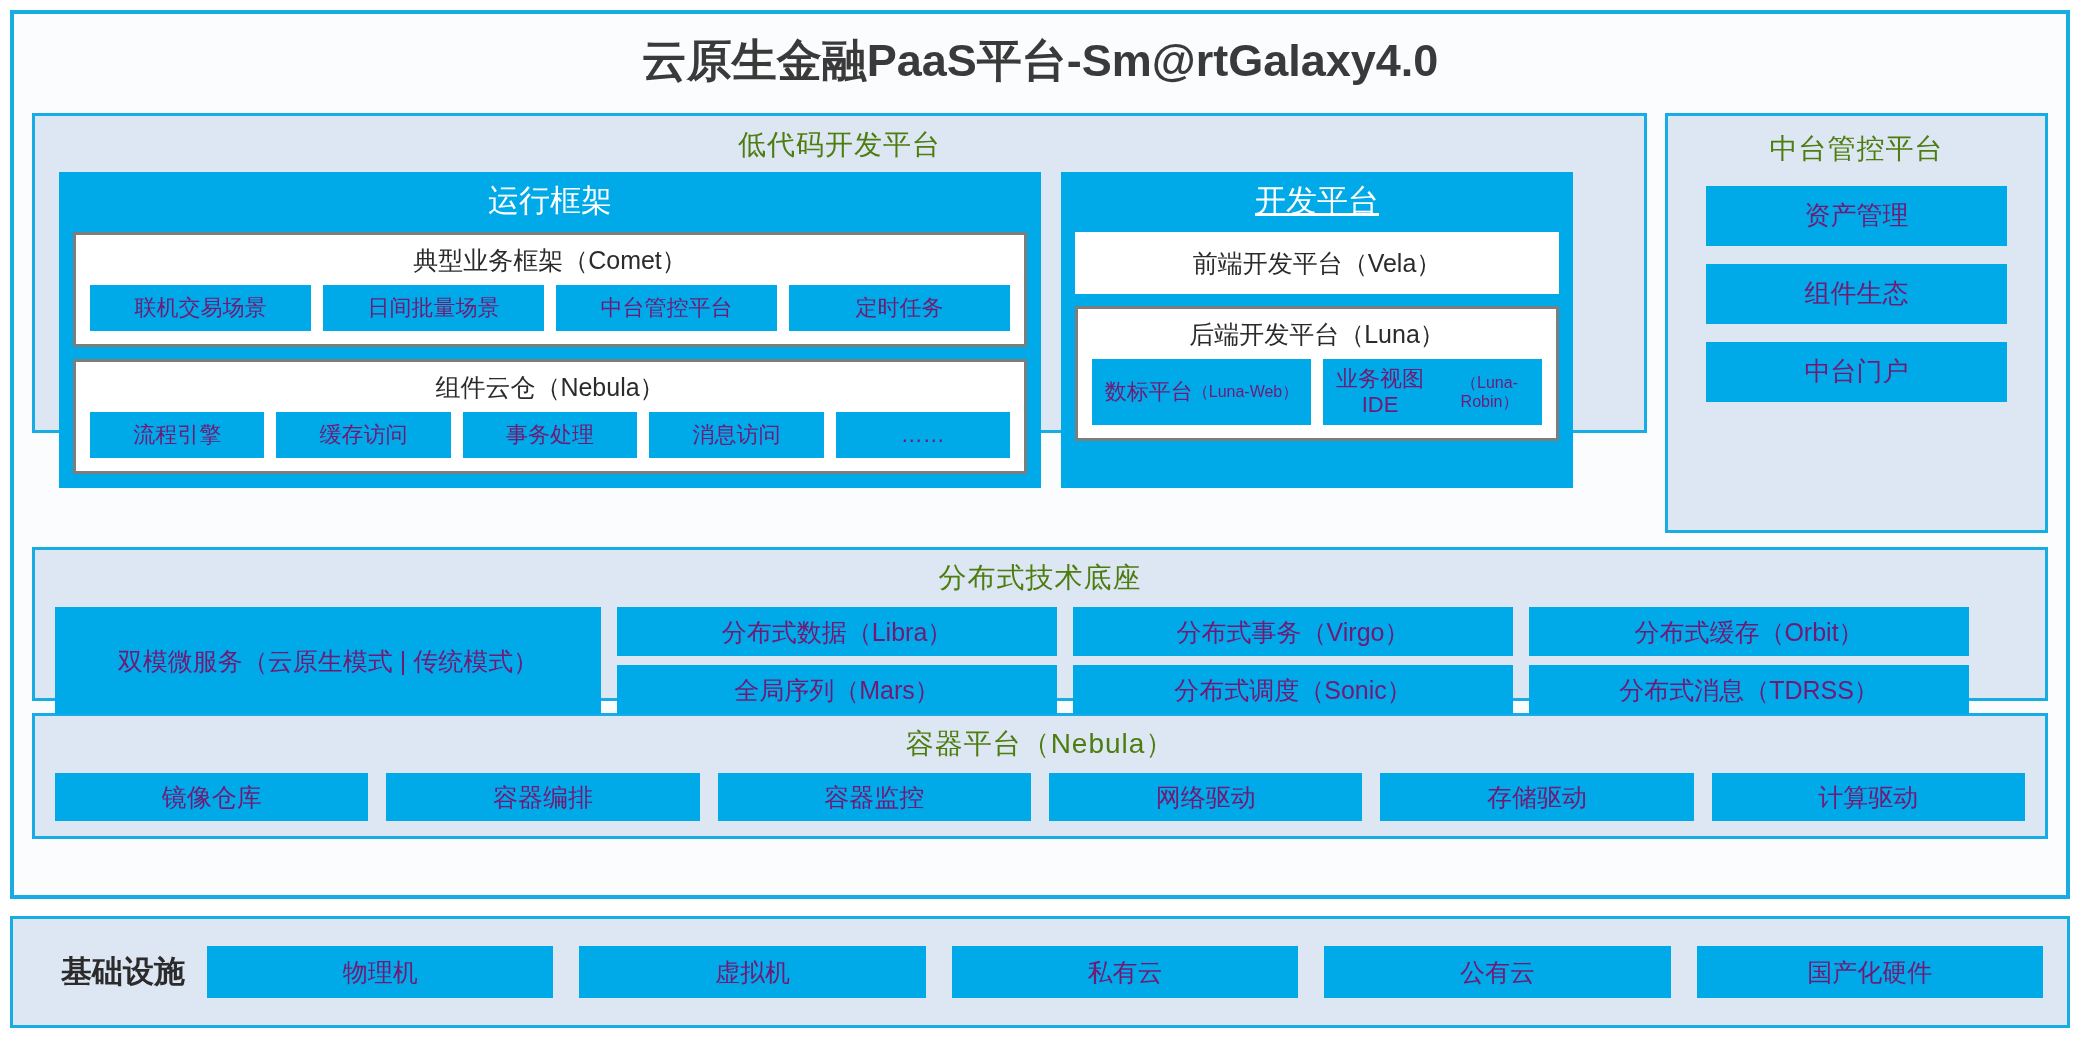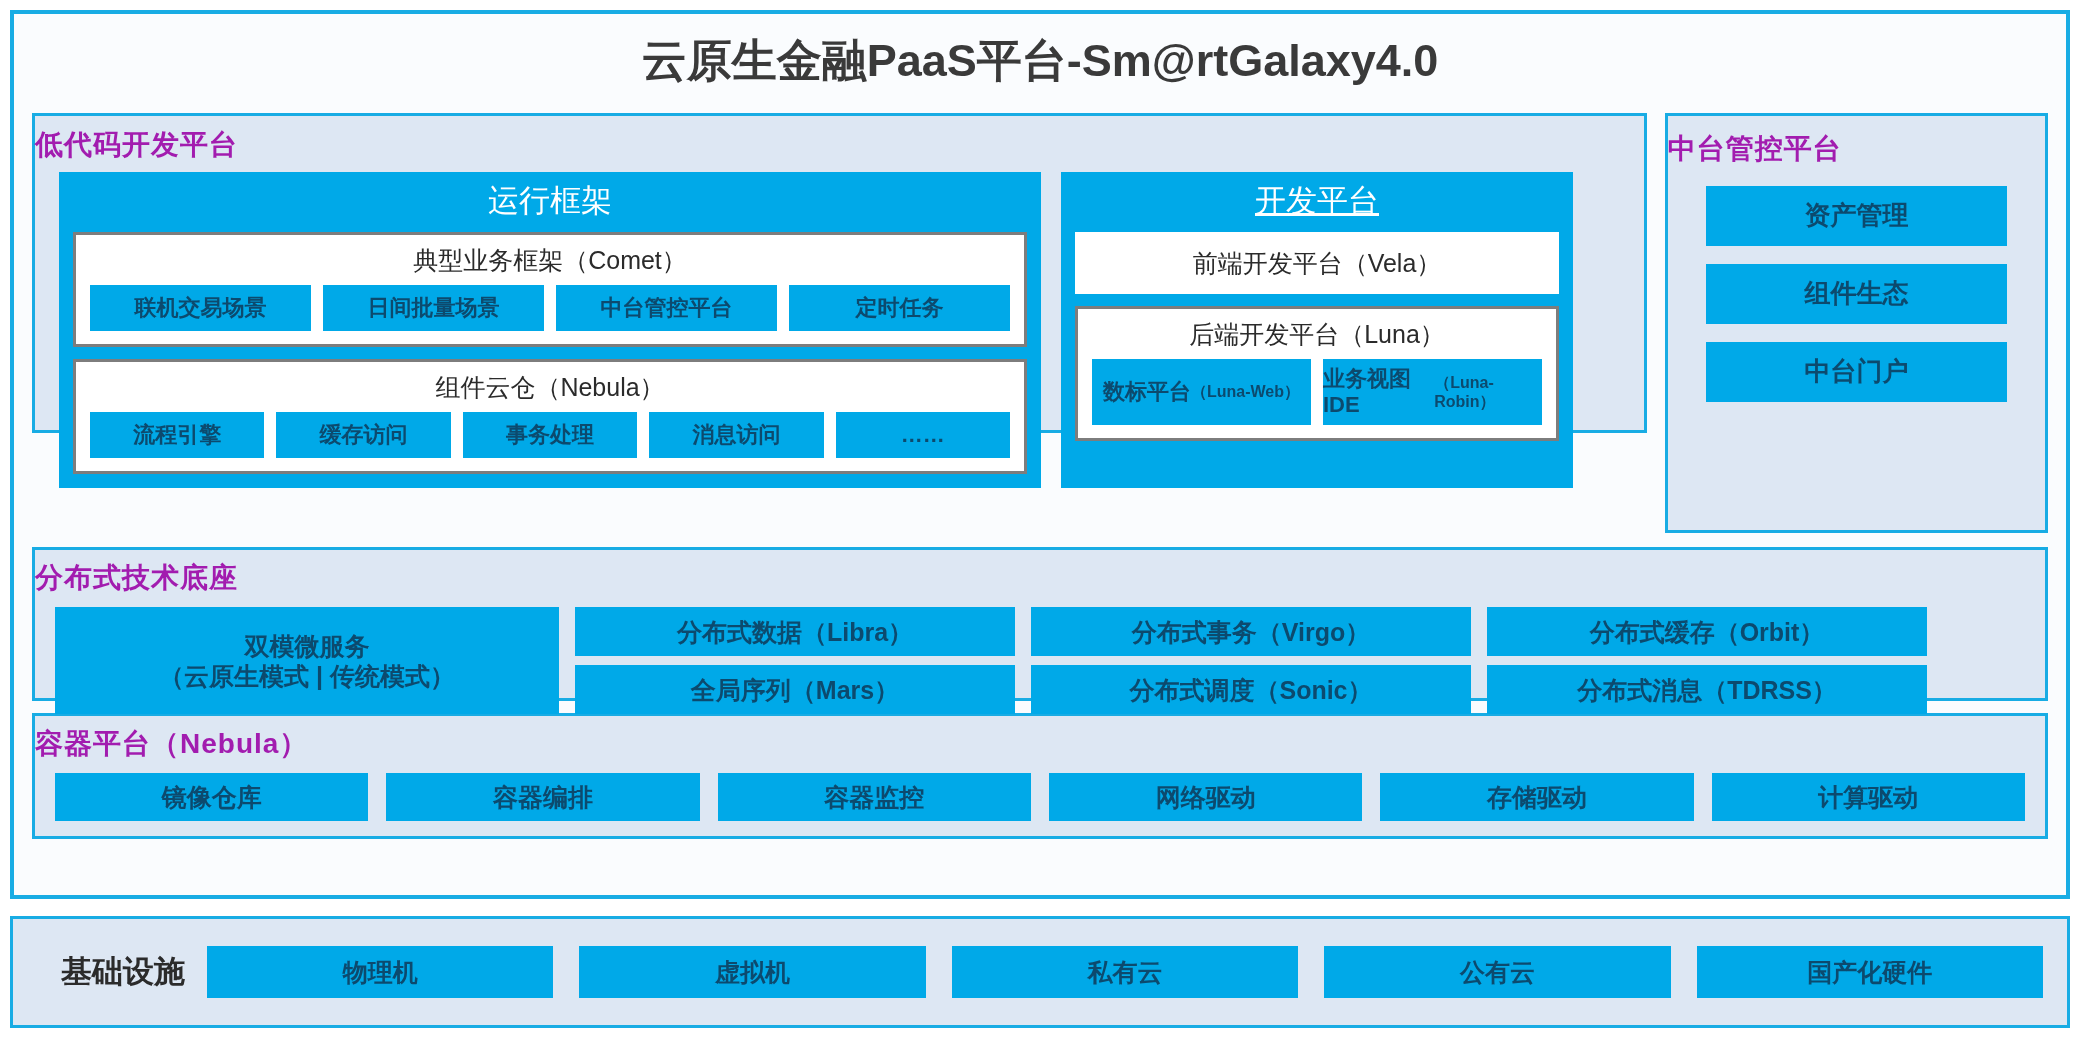--- a/index.html
+++ b/index.html
@@ -20,36 +20,36 @@
     border: 4px solid #18ace4;
     background: #ffffff;
     box-sizing: border-box;
   }
   .panel {
     border: 3px solid #18ace4;
     background: #dde7f3;
     box-sizing: border-box;
   }
   .panel-title {
+    text-align: center;
     font-size: 28px;
-    font-weight: 700;
-    color: #a21caf;
+    font-weight: 400;
+    color: #4d7c0f;
     letter-spacing: 1px;
   }
   .blue-block {
     background: #00a9e8;
-    color: #0c4a6e;
+    color: #701a75;
     display: flex;
     align-items: center;
     justify-content: center;
-    text-align: left;
+    text-align: center;
     box-sizing: border-box;
     font-size: 24px;
     line-height: 1.2;
-    font-weight: bold;
   }
   .white-box {
     background: #ffffff;
     border: 3px solid #7d7d7d;
     box-sizing: border-box;
   }
   .white-box-title {
     text-align: center;
     font-size: 25px;
     color: #2b2b2b;
@@ -170,23 +170,22 @@
     box-sizing: border-box;
   }
   #techbase .panel-title { padding-top: 9px; }
   #tb-body {
     display: flex;
     gap: 16px;
     padding: 10px 20px 0 20px;
   }
   #tb-body .tb-col { display: flex; flex-direction: column; gap: 9px; }
   #tb-big {
-    width: 504px;
+    width: 546px;
     height: 107px;
-    flex-direction: column;
     font-size: 25px;
   }
   .tb-cell {
     width: 440px;
     height: 49px;
     font-size: 25px;
   }
 
   
   #contplat {

